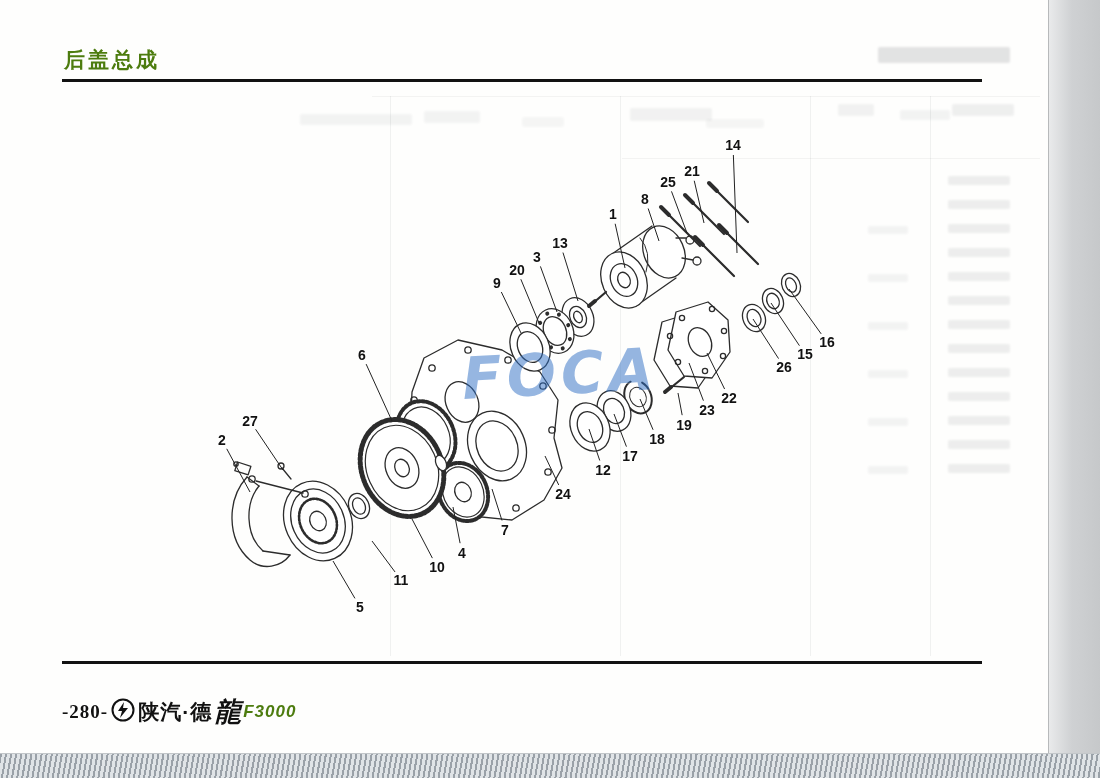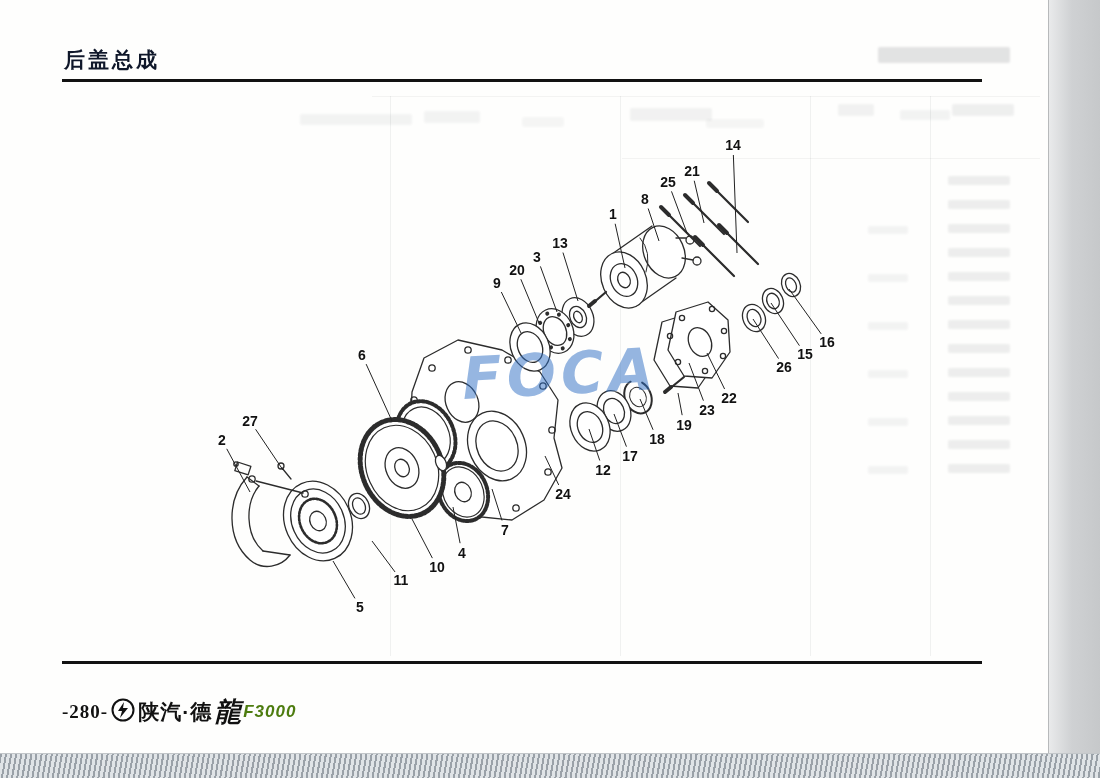--- a/index.html
+++ b/index.html
@@ -18,21 +18,21 @@
   .callout-num { font:bold 14px "Liberation Sans",sans-serif; fill:#111; text-anchor:middle; }
 
   
   .watermark { position:absolute; left:462px; top:340px; z-index:2;
                font:italic bold 58px "DejaVu Sans",sans-serif; letter-spacing:5px;
                opacity:.5; transform:rotate(-3deg);
                text-shadow:1px 1px 0 rgba(255,255,255,.55); }
 
   
   .title { position:absolute; left:64px; top:46px; z-index:3; font-family:"Liberation Serif",serif;
-           font-size:21px; font-weight:bold; letter-spacing:3px; color:#0f172a; }
+           font-size:21px; font-weight:bold; letter-spacing:3px; color:#4d7c0f; }
   .rule-top { position:absolute; left:62px; top:79px; width:920px; height:3px; background:#121212; z-index:3; }
   .rule-bottom { position:absolute; left:62px; top:661px; width:920px; height:3px; background:#121212; z-index:3; }
   .footer-row { position:absolute; left:62px; top:697px; z-index:3; display:flex; align-items:center; gap:2px; }
   .pageno { font:bold 19px "Liberation Serif",serif; letter-spacing:1px; color:#111; }
   .brand { font-size:21px; font-weight:bold; letter-spacing:1px; color:#111; }
   .dragon { font-size:27px; font-weight:bold; font-style:italic; color:#111; line-height:1; }
   .model { font:italic bold 17px "Liberation Sans",sans-serif; letter-spacing:1px; color:#4d7c0f; }
   .logo { display:inline-block; }
 
   

